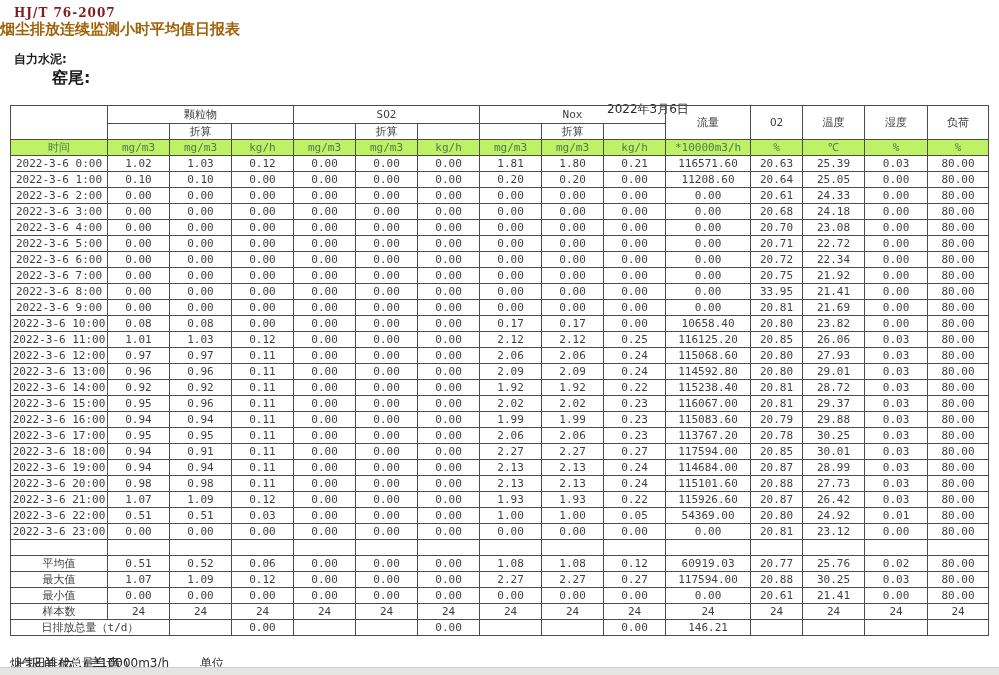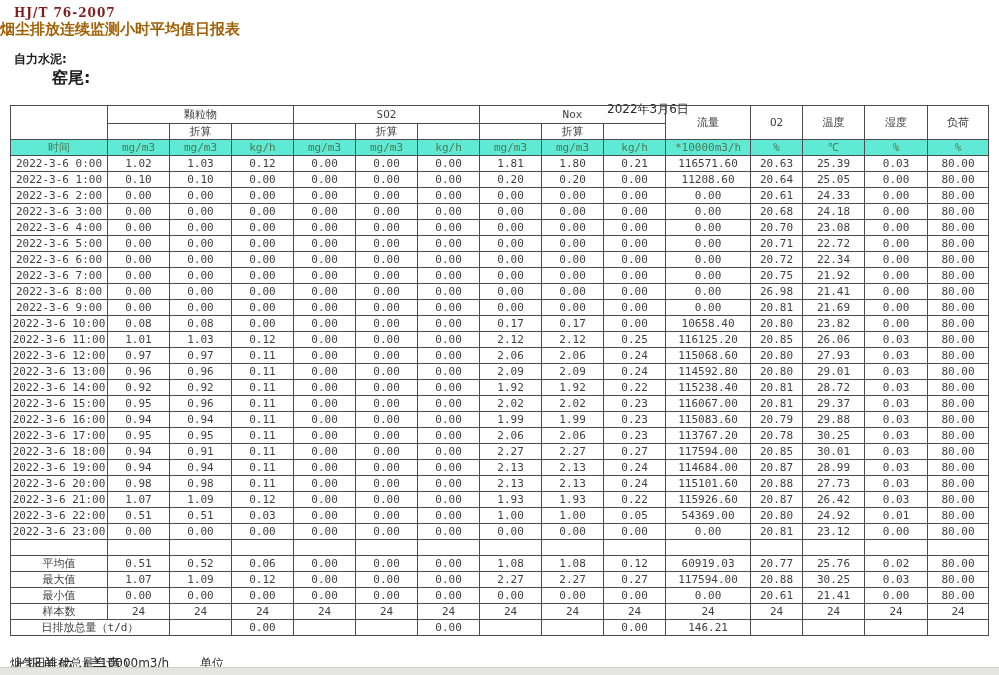--- a/index.html
+++ b/index.html
@@ -20,21 +20,21 @@
   }
   table.report td{
     border:1px solid #4c4c4c;
     font-family:"DejaVu Sans Mono","Liberation Mono",monospace;
     font-size:11px;color:#3e3e3e;
     text-align:center;vertical-align:middle;
     height:15px;line-height:15px;padding:0;
     white-space:nowrap;overflow:hidden;
   }
   tr.group-row td{height:17px;line-height:17px;}
-  tr.unit-row td{background:#5eead4;color:#4d7a52;}
+  tr.unit-row td{background:#bef264;color:#4d7a52;}
   td.lower{line-height:21px;}
   td.left-label{text-align:left;padding-left:3px;}
   .foot1{position:absolute;left:10px;top:638px;font-size:12px;color:#2a2a2a;margin-top:17px;}
   .foot2{position:absolute;left:10px;top:655px;font-size:16px;color:#2a2a2a;}
   .foot3{position:absolute;left:200px;top:655px;font-size:12px;color:#2a2a2a;}
   .bottom-strip{position:absolute;left:0;bottom:0;width:100%;height:7px;background:#e4e4e2;border-top:1px solid #cfcfcd;}
 </style>
 </head>
 <body>
 
@@ -245,21 +245,21 @@
         <td>0.00</td>
         <td>0.00</td>
         <td>0.00</td>
         <td>0.00</td>
         <td>0.00</td>
         <td>0.00</td>
         <td>0.00</td>
         <td>0.00</td>
         <td>0.00</td>
         <td>0.00</td>
-        <td class="lower">26.98</td>
+        <td class="lower">33.95</td>
         <td>21.41</td>
         <td>0.00</td>
         <td>80.00</td>
       </tr>
       <tr>
         <td>2022-3-6 9:00</td>
         <td>0.00</td>
         <td>0.00</td>
         <td>0.00</td>
         <td>0.00</td>

